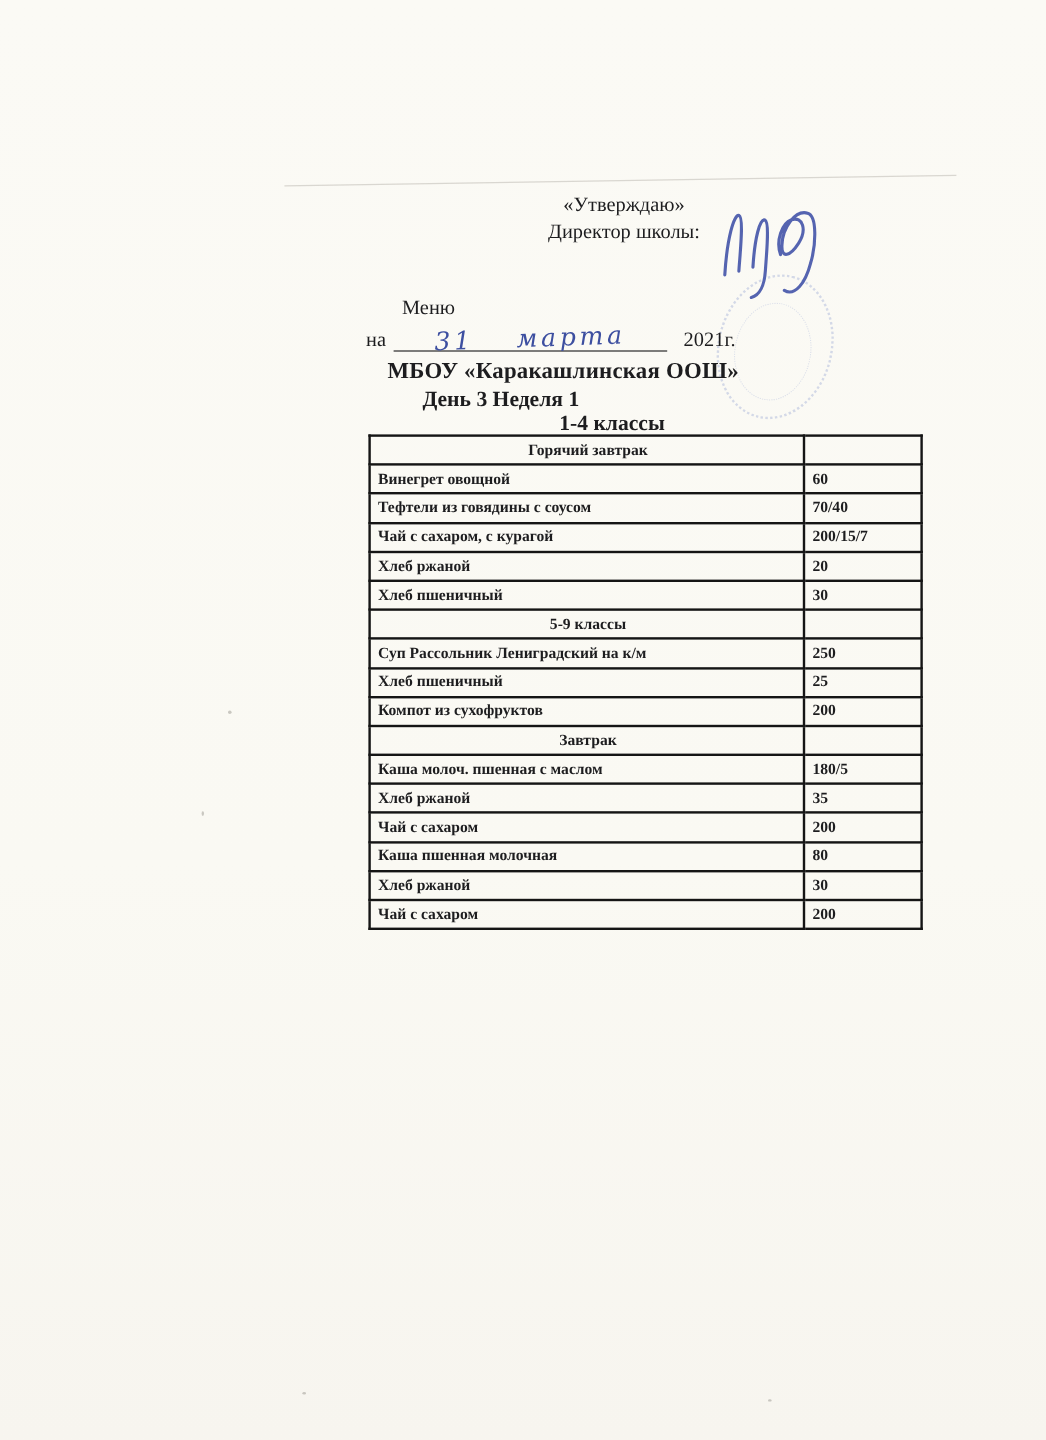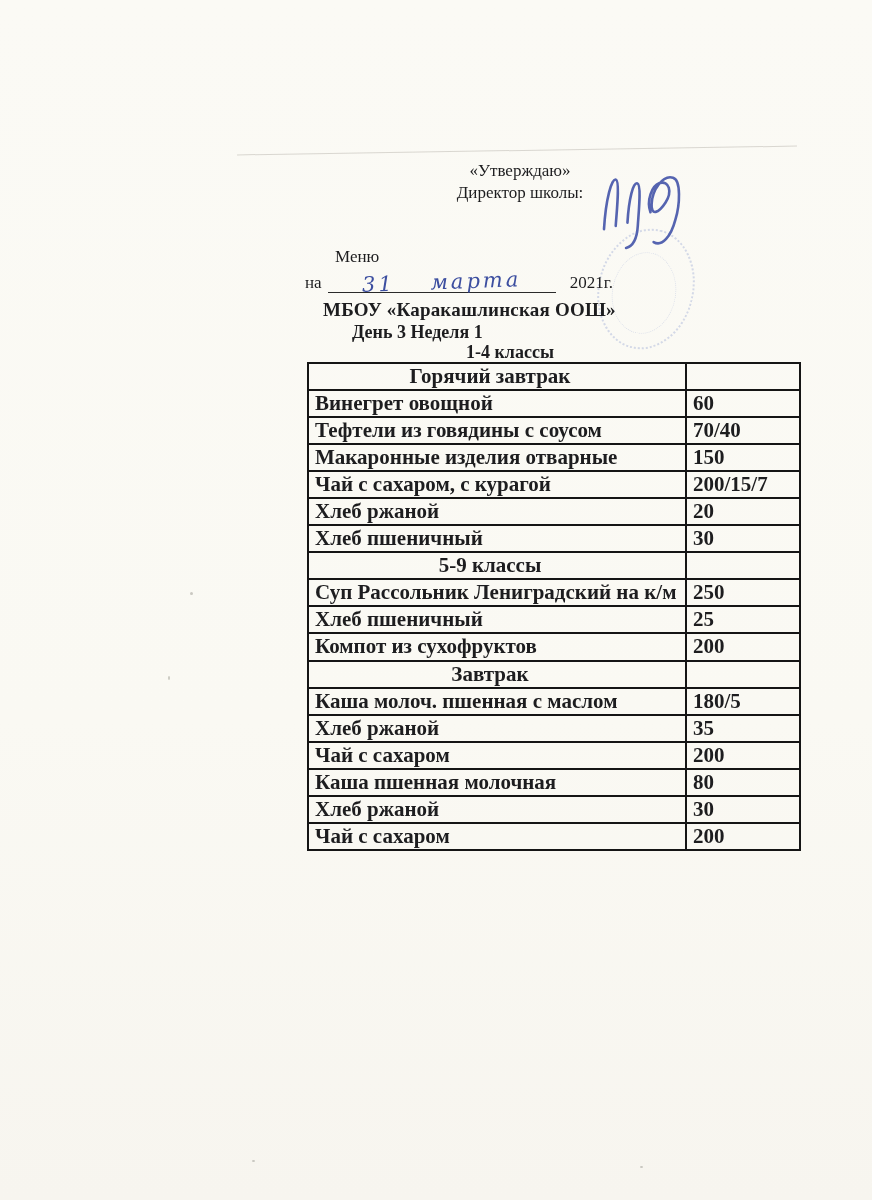--- a/index.html
+++ b/index.html
@@ -81,24 +81,24 @@
   }
 
   table.menu{
     position:absolute;left:307px;top:362px;
     border-collapse:collapse;
     width:438px;
     table-layout:fixed;
   }
   table.menu td{
     border:2px solid #151515;
-    font-size:21px;
+    font-size:13px;
     font-weight:600;
     line-height:1.05;
-    padding:1px 20px 2px 6px;
+    padding:1px 4px 2px 6px;
     height:19.2px;
     overflow:hidden;
     white-space:nowrap;
   }
   td.c-name{width:350px;}
   td.c-val{width:86px;}
   td.section{text-align:center;font-size:20px;}
 </style>
 </head>
 <body>
@@ -145,24 +145,20 @@
         </tr>
         <tr>
           <td class="c-name">Винегрет овощной</td>
           <td class="c-val">60</td>
         </tr>
         <tr>
           <td class="c-name">Тефтели из говядины с соусом</td>
           <td class="c-val">70/40</td>
         </tr>
         <tr>
-          <td class="c-name">Макаронные изделия отварные</td>
-          <td class="c-val">150</td>
-        </tr>
-        <tr>
           <td class="c-name">Чай с сахаром, с курагой</td>
           <td class="c-val">200/15/7</td>
         </tr>
         <tr>
           <td class="c-name">Хлеб ржаной</td>
           <td class="c-val">20</td>
         </tr>
         <tr>
           <td class="c-name">Хлеб пшеничный</td>
           <td class="c-val">30</td>

